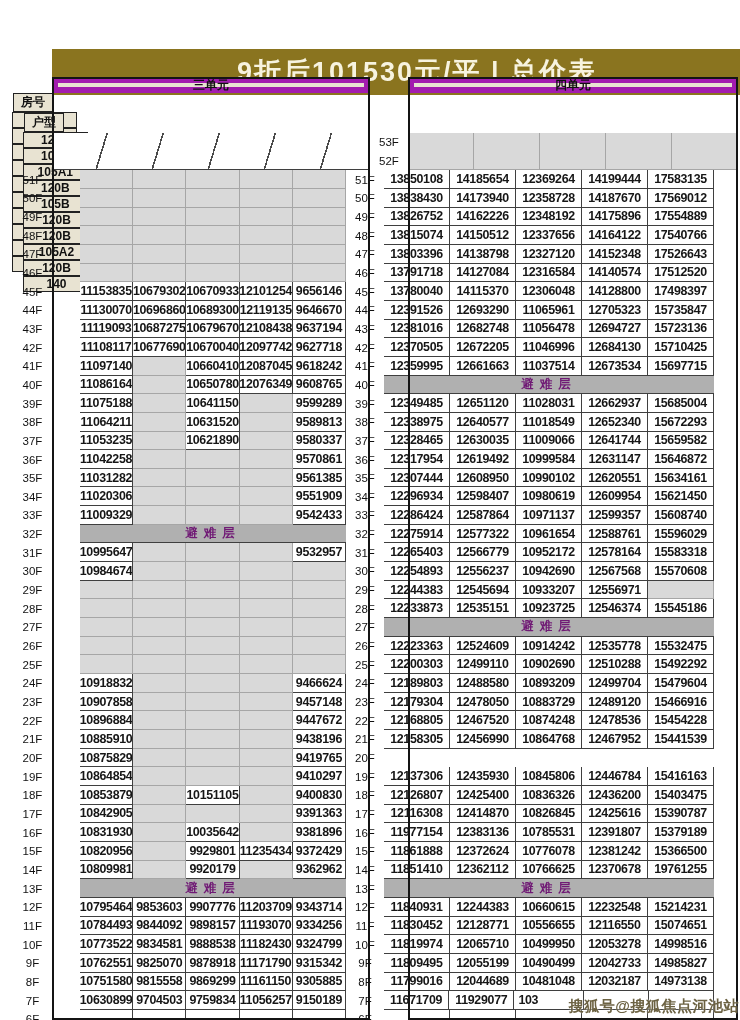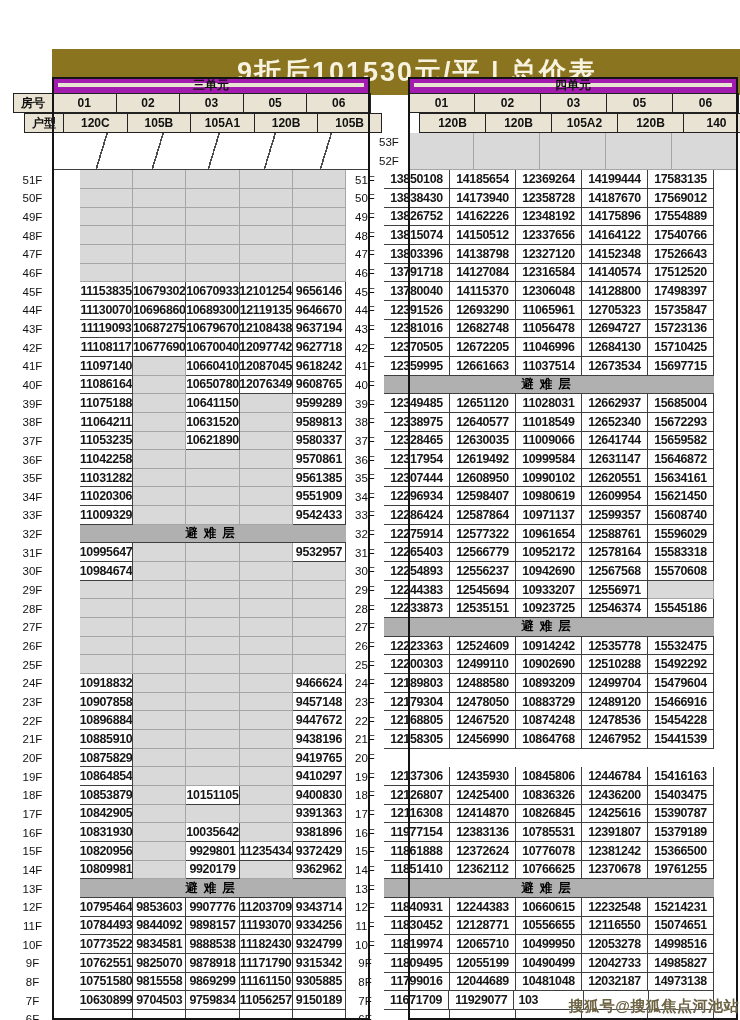--- a/index.html
+++ b/index.html
@@ -6,21 +6,21 @@
   .page{position:relative;width:740px;height:1020px;background:#fff;overflow:hidden;
         font-family:"Liberation Sans","DejaVu Sans",sans-serif;}
   .titlebar{position:absolute;left:52px;top:31px;width:730px;height:46px;
         background:var(--title-bg,#8a741f);color:var(--title-text,#f7f3df);
         display:flex;align-items:center;justify-content:center;
         font-size:27px;font-weight:bold;letter-spacing:2px;margin-top:18px;}
   .band{position:absolute;top:77px;height:16px;background:var(--header-bg,#e8e3d2);
         border:6px solid #a21caf;box-sizing:border-box;display:flex;align-items:center;justify-content:center;
         font-size:12px;font-weight:bold;color:#111;}
   .bandL{left:52px;width:318px;} .bandR{left:408px;width:330px;}
-  .hrow{position:absolute;left:13px;width:727px;display:flex;}
+  .hrow{position:absolute;left:13px;width:727px;display:flex;flex-direction:column;}
   .hcell{box-sizing:border-box;border:1px solid #222;background:var(--header-bg,#e8e3d2);
         font-weight:bold;font-size:12px;color:#111;display:flex;align-items:center;justify-content:center;
         margin-left:-1px;}
   .hlabel{width:40px;margin-left:0;}
   .hl{width:64.6px;} .hr{width:67px;}
   .hgap{width:38px;background:transparent;border:none;}
   .rows{position:absolute;left:13px;top:133px;width:727px;}
   .frow{display:flex;height:18.67px;}
   .topblock{display:flex;height:37.34px;}
   .flab{width:39px;font-size:11.5px;color:#111;display:flex;align-items:center;justify-content:center;}
@@ -29,21 +29,21 @@
   .labcol2{width:38px;display:flex;flex-direction:column;}
   .labcol div,.labcol2 div{flex:1;display:flex;align-items:center;justify-content:center;font-size:11.5px;color:#111;}
   .tgroup{display:flex;}
   .tl{width:266px;margin-left:28px;} .tr{width:330px;}
   .cell{box-sizing:border-box;flex:1;display:flex;align-items:center;justify-content:center;
         font-weight:bold;font-size:12.4px;letter-spacing:-0.3px;color:#161616;background:#fff;
         border-right:1px solid #3f3f3f;border-bottom:1px solid #3f3f3f;overflow:hidden;white-space:nowrap;}
   .cell.empty{background:var(--empty-cell,#d9d9d9);border-right:1px solid #a6a6a6;border-bottom:1px solid #a6a6a6;}
   .cell.alignleft{justify-content:flex-start;padding-left:4px;}
   .refuge{box-sizing:border-box;background:var(--refuge-bg,#b0b0b0);display:flex;align-items:center;justify-content:center;
-        font-weight:bold;font-size:12.5px;letter-spacing:6px;color:#000000;border-bottom:1px solid #3f3f3f;}
+        font-weight:bold;font-size:12.5px;letter-spacing:6px;color:#701a75;border-bottom:1px solid #3f3f3f;}
   .hatch{box-sizing:border-box;width:318px;background-color:#fff;
         background-image:repeating-linear-gradient(107deg,transparent 0 52px,#4a4a4a 52px 53.6px);
         border-bottom:1px solid #3f3f3f;}
   .grayblock{display:flex;width:330px;}
   .grayblock .cell{background:var(--empty-cell,#d9d9d9);border-right:1px solid #a6a6a6;border-bottom:1px solid #a6a6a6;}
   .frame{position:absolute;top:77px;border:2px solid #141414;box-sizing:border-box;pointer-events:none;z-index:6;}
   .frameL{left:52px;width:318px;height:943px;}
   .frameR{left:408px;width:330px;height:943px;}
   .watermark{position:absolute;right:1px;top:997px;z-index:10;font-size:15px;font-weight:bold;
         color:rgba(96,85,50,0.92);text-shadow:0 0 2px rgba(255,255,255,0.85);letter-spacing:0.5px;}

